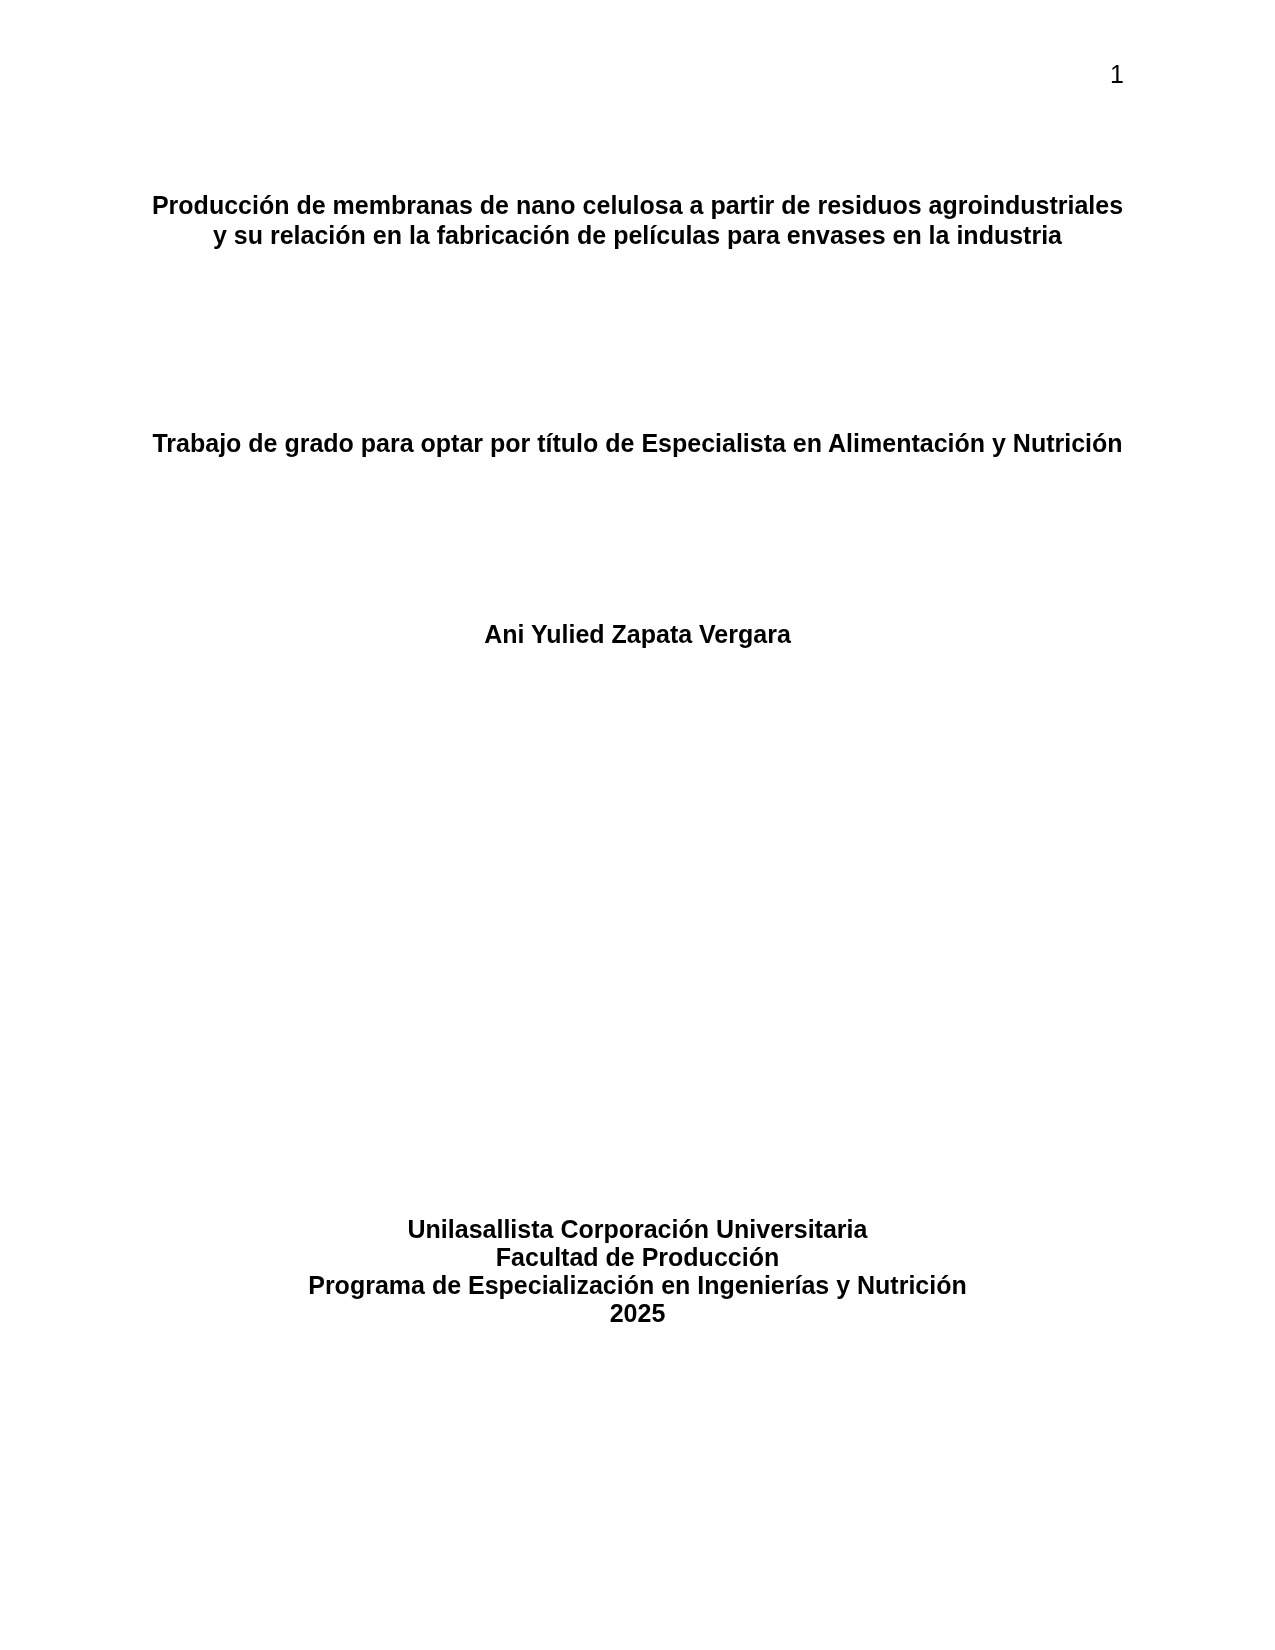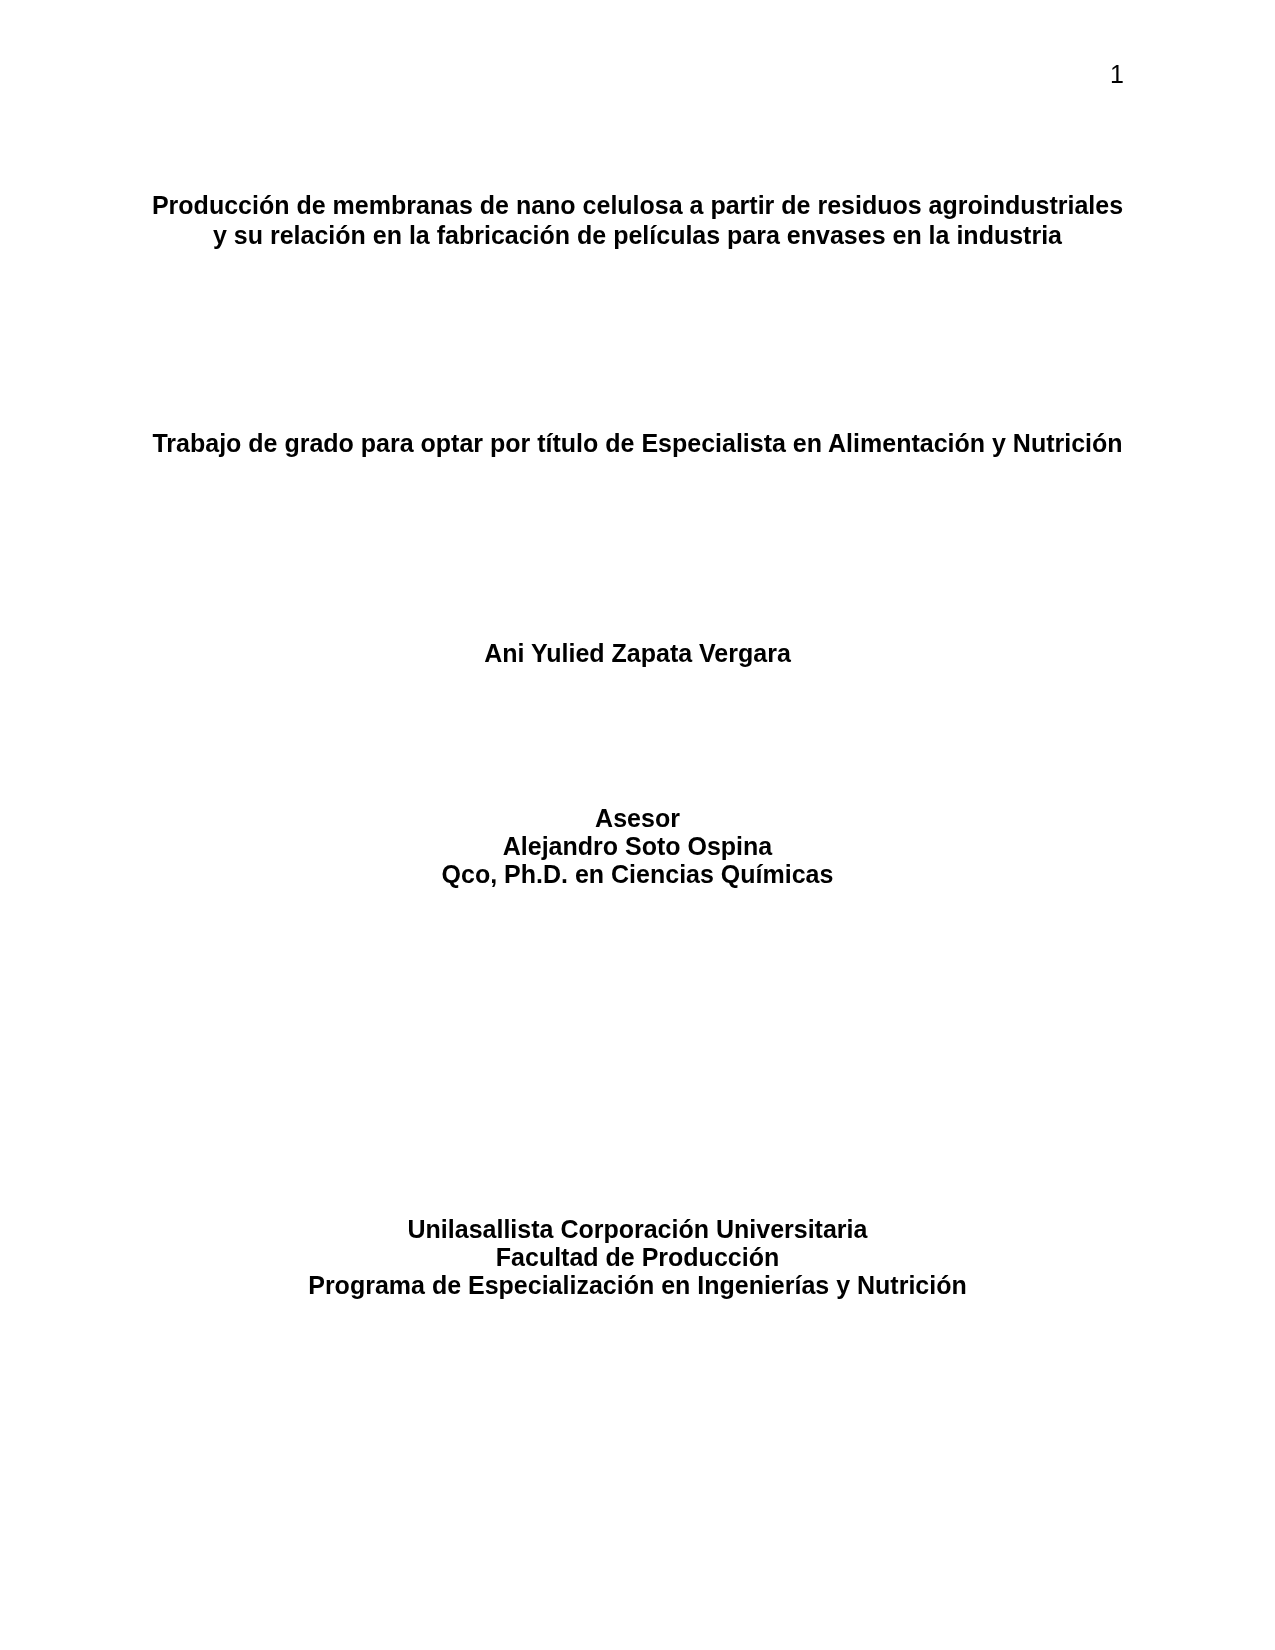--- a/index.html
+++ b/index.html
@@ -34,21 +34,21 @@
   }
   .title-block {
     top: 190px;
     line-height: 30px;
   }
   .subtitle-block {
     top: 429px;
     line-height: 28px;
   }
   .author-block {
-    top: 639px;
+    top: 620px;
     line-height: 28px;
   }
   .advisor-block {
     top: 804px;
     line-height: 28px;
   }
   .institution-block {
     top: 1171px;
     line-height: 28px;
     margin-top: 44px;
@@ -63,25 +63,21 @@
 
   <div class="centered-block title-block">
     <div>Producción de membranas de nano celulosa a partir de residuos agroindustriales</div>
     <div>y su relación en la fabricación de películas para envases en la industria</div>
   </div>
 
   <div class="centered-block subtitle-block">Trabajo de grado para optar por título de Especialista en Alimentación y Nutrición</div>
 
   <div class="centered-block author-block">Ani Yulied Zapata Vergara</div>
 
-  <div class="centered-block advisor-block">
-    <div>Asesor</div>
-    <div>Alejandro Soto Ospina</div>
-    <div>Qco, Ph.D. en Ciencias Químicas</div>
-  </div>
 
   <div class="centered-block institution-block">
     <div>Unilasallista Corporación Universitaria</div>
     <div>Facultad de Producción</div>
     <div>Programa de Especialización en Ingenierías y Nutrición</div>
+    <div>2025</div>
   </div>
 
 </div>
 
 </body></html>

